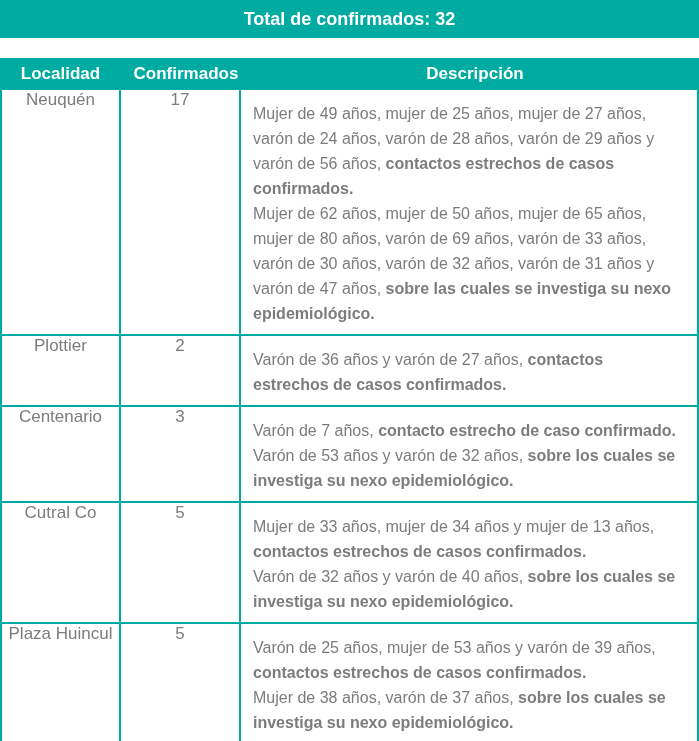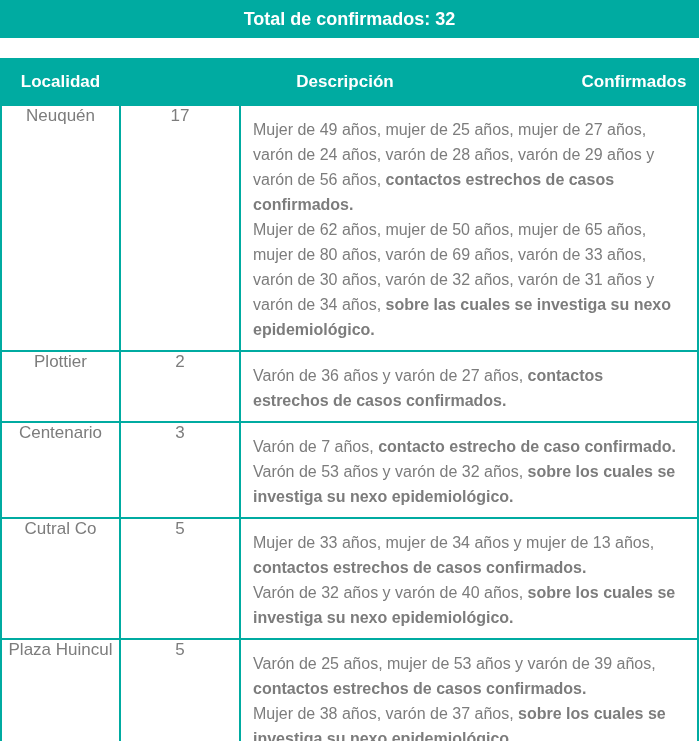--- a/index.html
+++ b/index.html
@@ -28,21 +28,21 @@
     font-size: 18px;
     display: flex;
     align-items: center;
     justify-content: center;
     margin-bottom: 20px;
   }
   
   .header-row {
     display: flex;
     gap: 0;
-    height: 48px;
+    height: 32px;
   }
   .hcell {
     background: var(--accent);
     color: var(--header-text);
     font-weight: bold;
     font-size: 17px;
     display: flex;
     align-items: center;
     justify-content: center;
   }
@@ -94,31 +94,31 @@
 <body>
 
 <div class="sheet">
 
   <div class="total-bar">
     <span>Total de confirmados: 32</span>
   </div>
 
   <div class="header-row">
     <div class="hcell h-loc">Localidad</div>
+    <div class="hcell h-conf">Confirmados</div>
     <div class="hcell h-desc">Descripción</div>
-    <div class="hcell h-conf">Confirmados</div>
   </div>
 
   <div class="tbody">
   <div class="trow">
     <div class="cell cell-loc">Neuquén</div>
     <div class="cell cell-conf">17</div>
     <div class="cell cell-desc">
           <p class="para"><span class="seg">Mujer de 49 años, mujer de 25 años, mujer de 27 años, varón de 24 años, varón de 28 años, varón de 29 años y varón de 56 años, </span><span class="seg bold">contactos estrechos de casos confirmados.</span></p>
-          <p class="para"><span class="seg">Mujer de 62 años, mujer de 50 años, mujer de 65 años, mujer de 80 años, varón de 69 años, varón de 33 años, varón de 30 años, varón de 32 años, varón de 31 años y varón de 34 años, </span><span class="seg bold">sobre las cuales se investiga su nexo epidemiológico.</span></p>
+          <p class="para"><span class="seg">Mujer de 62 años, mujer de 50 años, mujer de 65 años, mujer de 80 años, varón de 69 años, varón de 33 años, varón de 30 años, varón de 32 años, varón de 31 años y varón de 47 años, </span><span class="seg bold">sobre las cuales se investiga su nexo epidemiológico.</span></p>
         </div>
   </div>
 
   <div class="trow">
     <div class="cell cell-loc">Plottier</div>
     <div class="cell cell-conf">2</div>
     <div class="cell cell-desc">
           <p class="para"><span class="seg">Varón de 36 años y varón de 27 años, </span><span class="seg bold">contactos estrechos de casos confirmados.</span></p>
         </div>
   </div>

